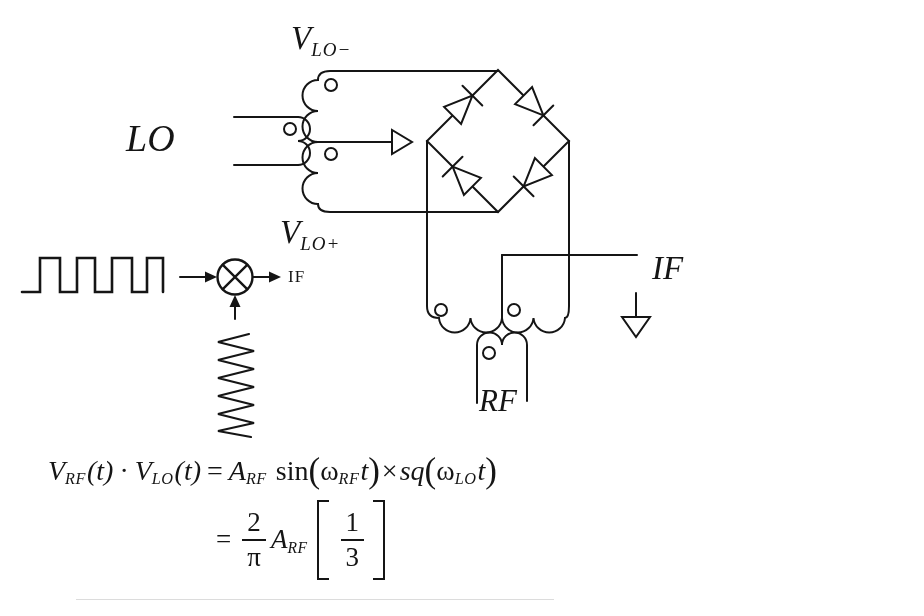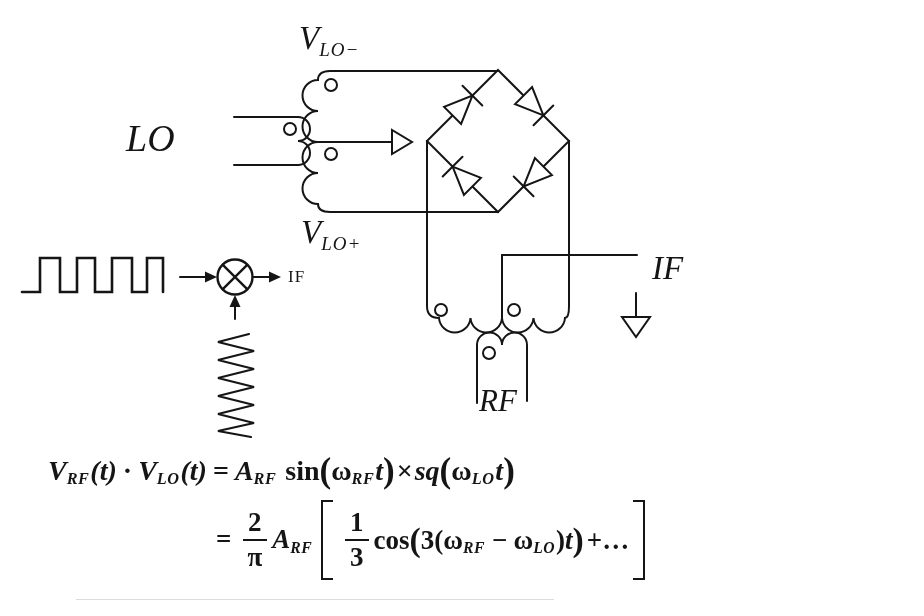--- a/index.html
+++ b/index.html
@@ -2,28 +2,28 @@
 <html><head>
 <meta charset="utf-8">
 <style>
   html,body{margin:0;padding:0;background:#ffffff;}
   #stage{
     position:relative;width:924px;height:616px;background:#ffffff;
     font-family:"Liberation Serif",serif;color:#151515;overflow:hidden;
   }
   #stage svg{position:absolute;left:0;top:0;}
   .lbl{position:absolute;color:#151515;white-space:nowrap;}
-  .port-label{font-style:italic;font-size:33px;line-height:1;margin-left:8px;}
+  .port-label{font-style:italic;font-size:33px;line-height:1;}
   .port-label .psub{font-size:19px;font-style:italic;position:relative;top:7px;letter-spacing:1px;}
   .lo-label{font-size:38px;font-style:italic;line-height:1;}
   .rf-label{font-size:31px;font-style:italic;line-height:1;}
   .if-out-label{font-size:33px;font-style:italic;line-height:1;}
   .mixer-if-label{font-size:17px;line-height:1;letter-spacing:1px;}
   
-  .eq{position:absolute;font-size:28px;line-height:1.15;font-weight:bold;}
+  .eq{position:absolute;font-size:28px;line-height:1.15;}
   .eq .rm{font-style:normal;}
   .eq .iv{font-style:italic;}
   .eq .sb{font-size:0.58em;font-style:italic;position:relative;top:0.28em;letter-spacing:0.5px;margin-right:1px;}
   .eq .op{margin:0 6px;}
   .eq .bp{font-size:125%;font-style:normal;vertical-align:-0.06em;}
   .eq2{display:flex;align-items:center;height:84px;font-size:27px;}
   .frac{display:inline-flex;flex-direction:column;align-items:center;margin:0 5px;line-height:1;}
   .frac .num{padding:0 5px 3px 5px;border-bottom:2px solid #151515;}
   .frac .den{padding:3px 5px 0 5px;}
   .brk{height:76px;width:10px;flex:0 0 auto;}
@@ -106,21 +106,21 @@
       <polyline stroke-width="2.2" points="249,334 218,342 254,351 218,360 254,369 218,378 254,387 218,396 254,405 218,414 254,423 218,431 251,437"></polyline>
     </g>
   </svg>
 
   <div class="lbl lo-label" style="left:126px;top:119px;">LO</div>
 
   <div class="lbl port-label" style="left:291px;top:22px;">
     <span>V</span><span class="psub">LO−</span>
   </div>
 
-  <div class="lbl port-label" style="left:293px;top:216px;text-align:right;">
+  <div class="lbl port-label" style="left:280px;top:216px;text-align:right;">
     <span>V</span><span class="psub">LO+</span>
   </div>
 
   <div class="lbl mixer-if-label" style="left:288px;top:268px;">IF</div>
 
   <div class="lbl if-out-label" style="left:652px;top:252px;">IF</div>
 
   <div class="lbl rf-label" style="left:479px;top:385px;">RF</div>
 
   <div class="lbl eq" style="left:48px;top:451px;">
@@ -132,18 +132,17 @@
     <span class="frac">
       <span class="num rm">2</span>
       <span class="den rm">π</span>
     </span>
     <span class="run"><span class="iv">A</span><span class="sb">RF</span></span>
     <span class="brk l"></span>
     <span class="frac">
       <span class="num rm">1</span>
       <span class="den rm">3</span>
     </span>
-    <span class="run"><span class="rm">cos</span><span class="bp">(</span><span class="rm">3(</span><span class="rm">ω</span><span class="sb">RF</span><span class="rm op">−</span><span class="rm">ω</span><span class="sb">LO</span><span class="rm">)</span><span class="iv">t</span><span class="bp">)</span><span class="rm" style="margin-left:3px;">+</span><span class="rm">…</span></span>
     <span class="brk r"></span>
   </div>
 
   <div class="artifact" style="left:76px;top:599px;width:478px;"></div>
 </div>
 
 </body></html>

